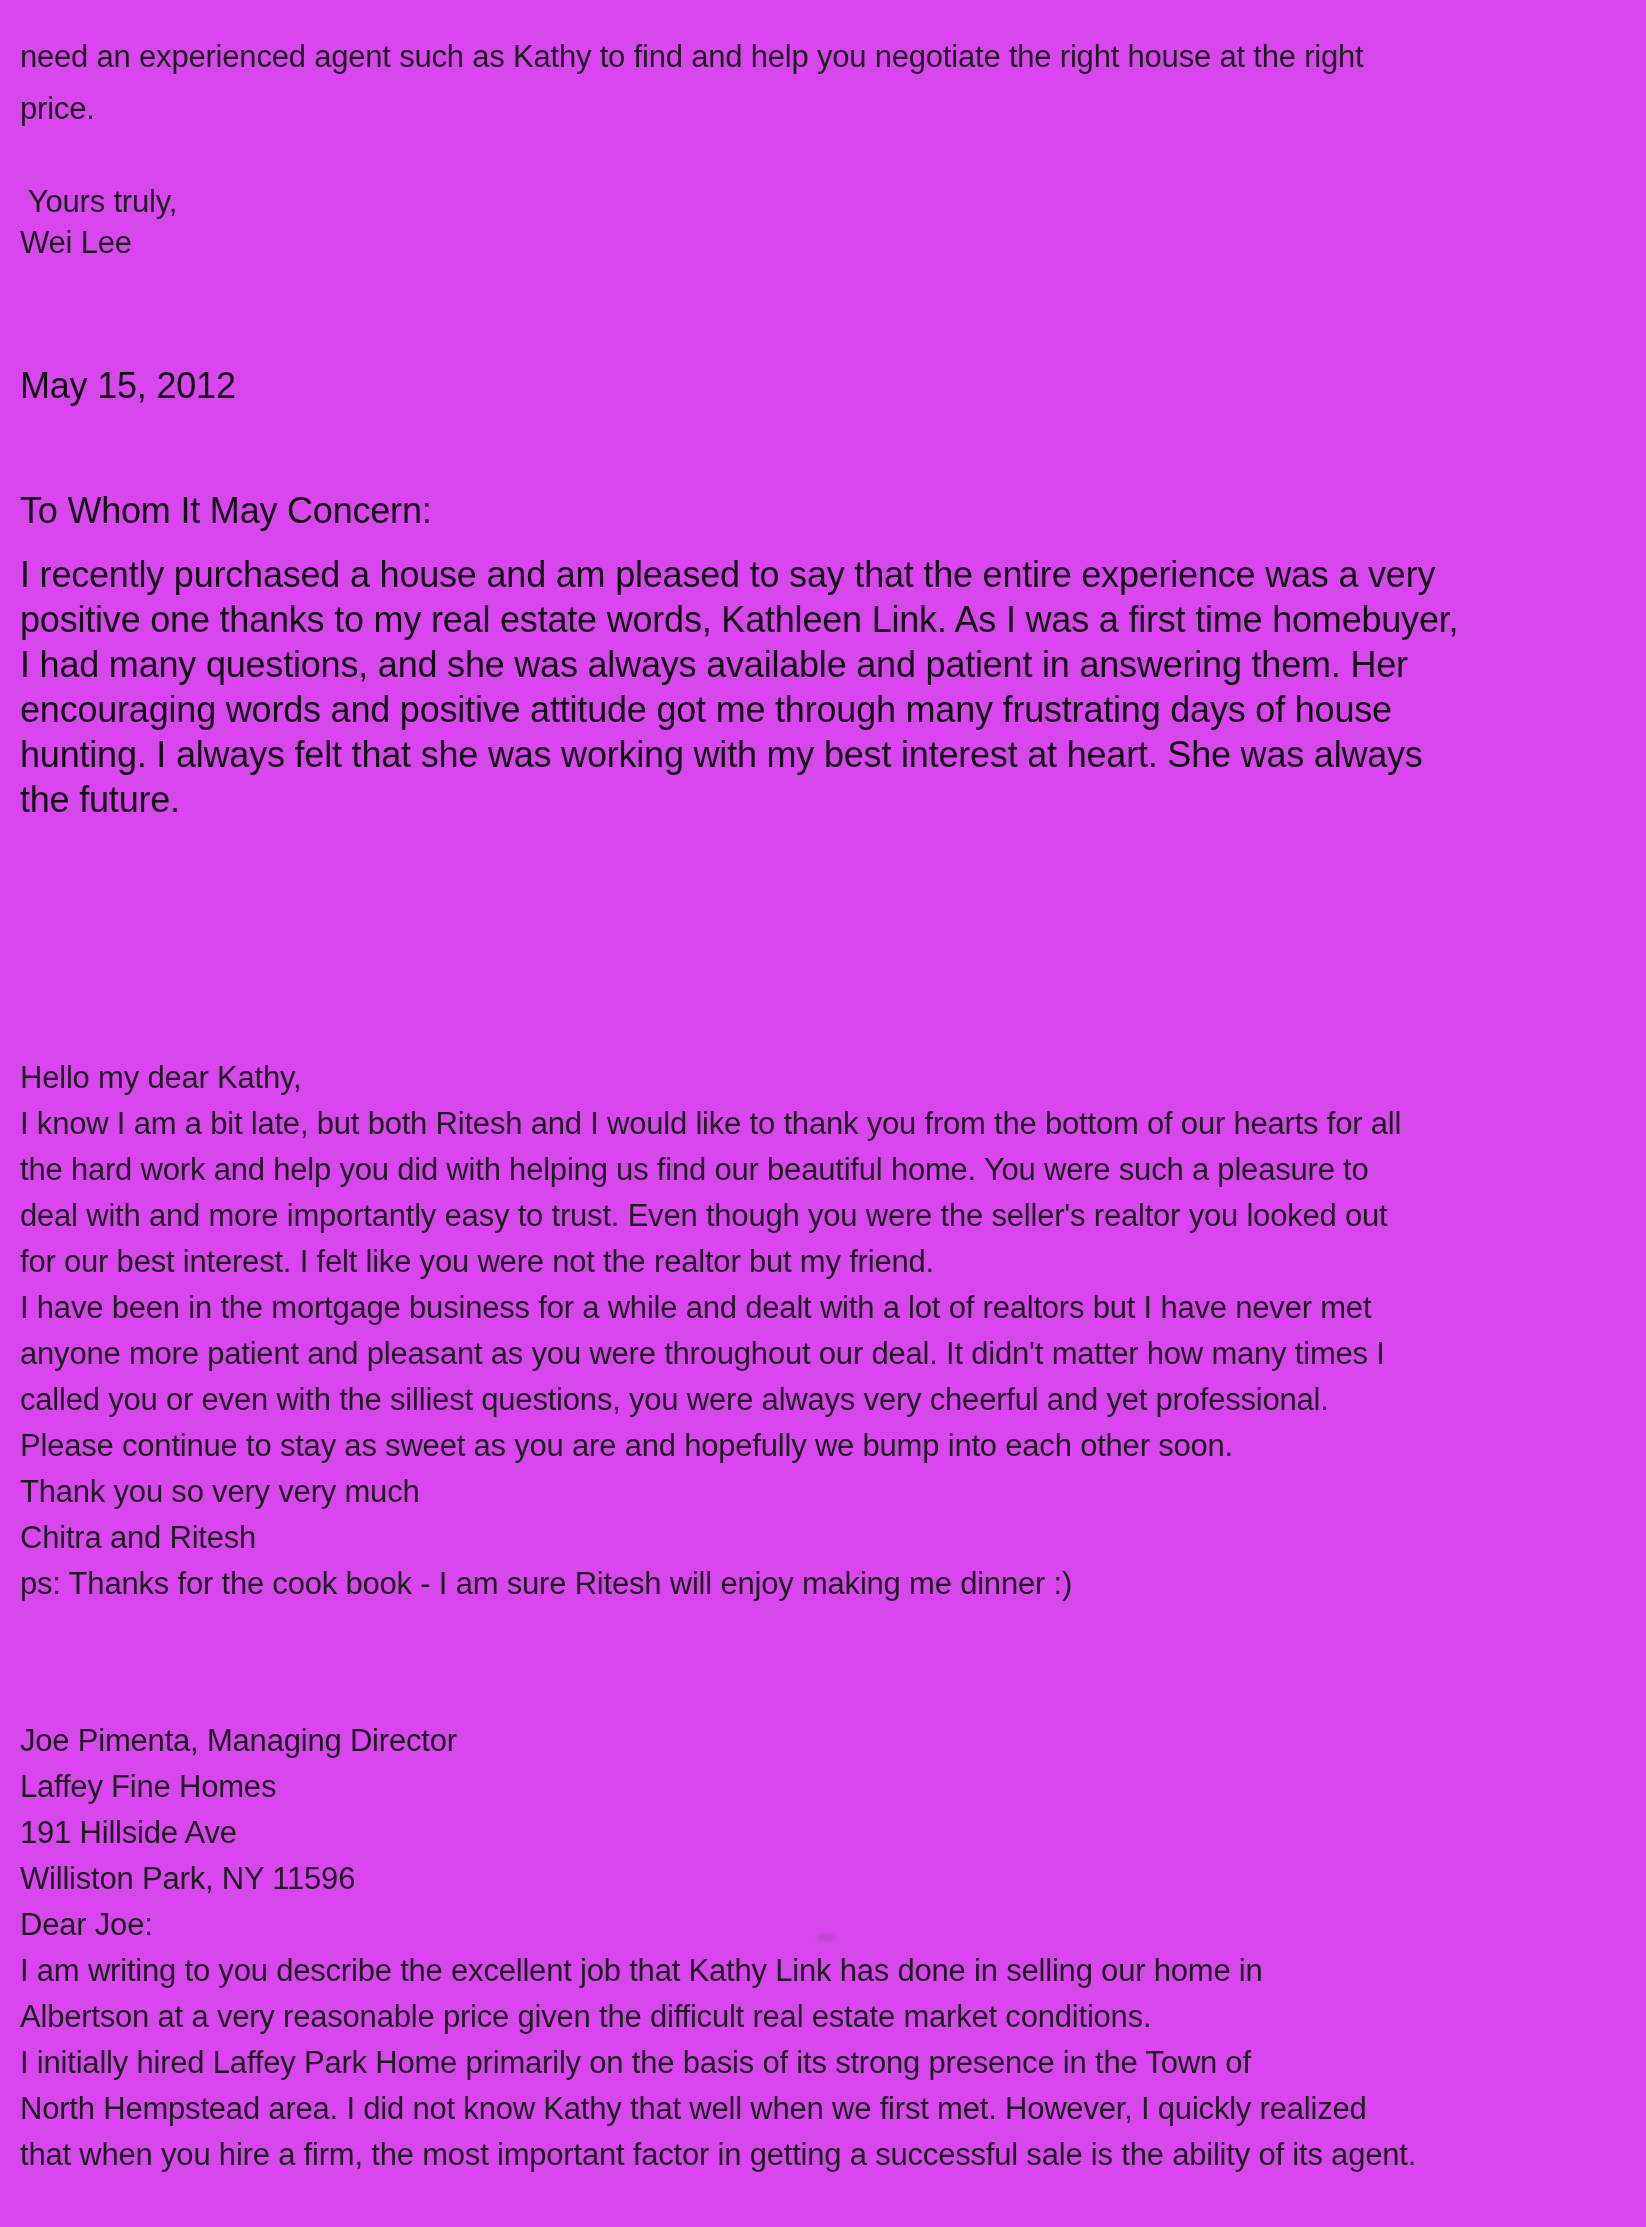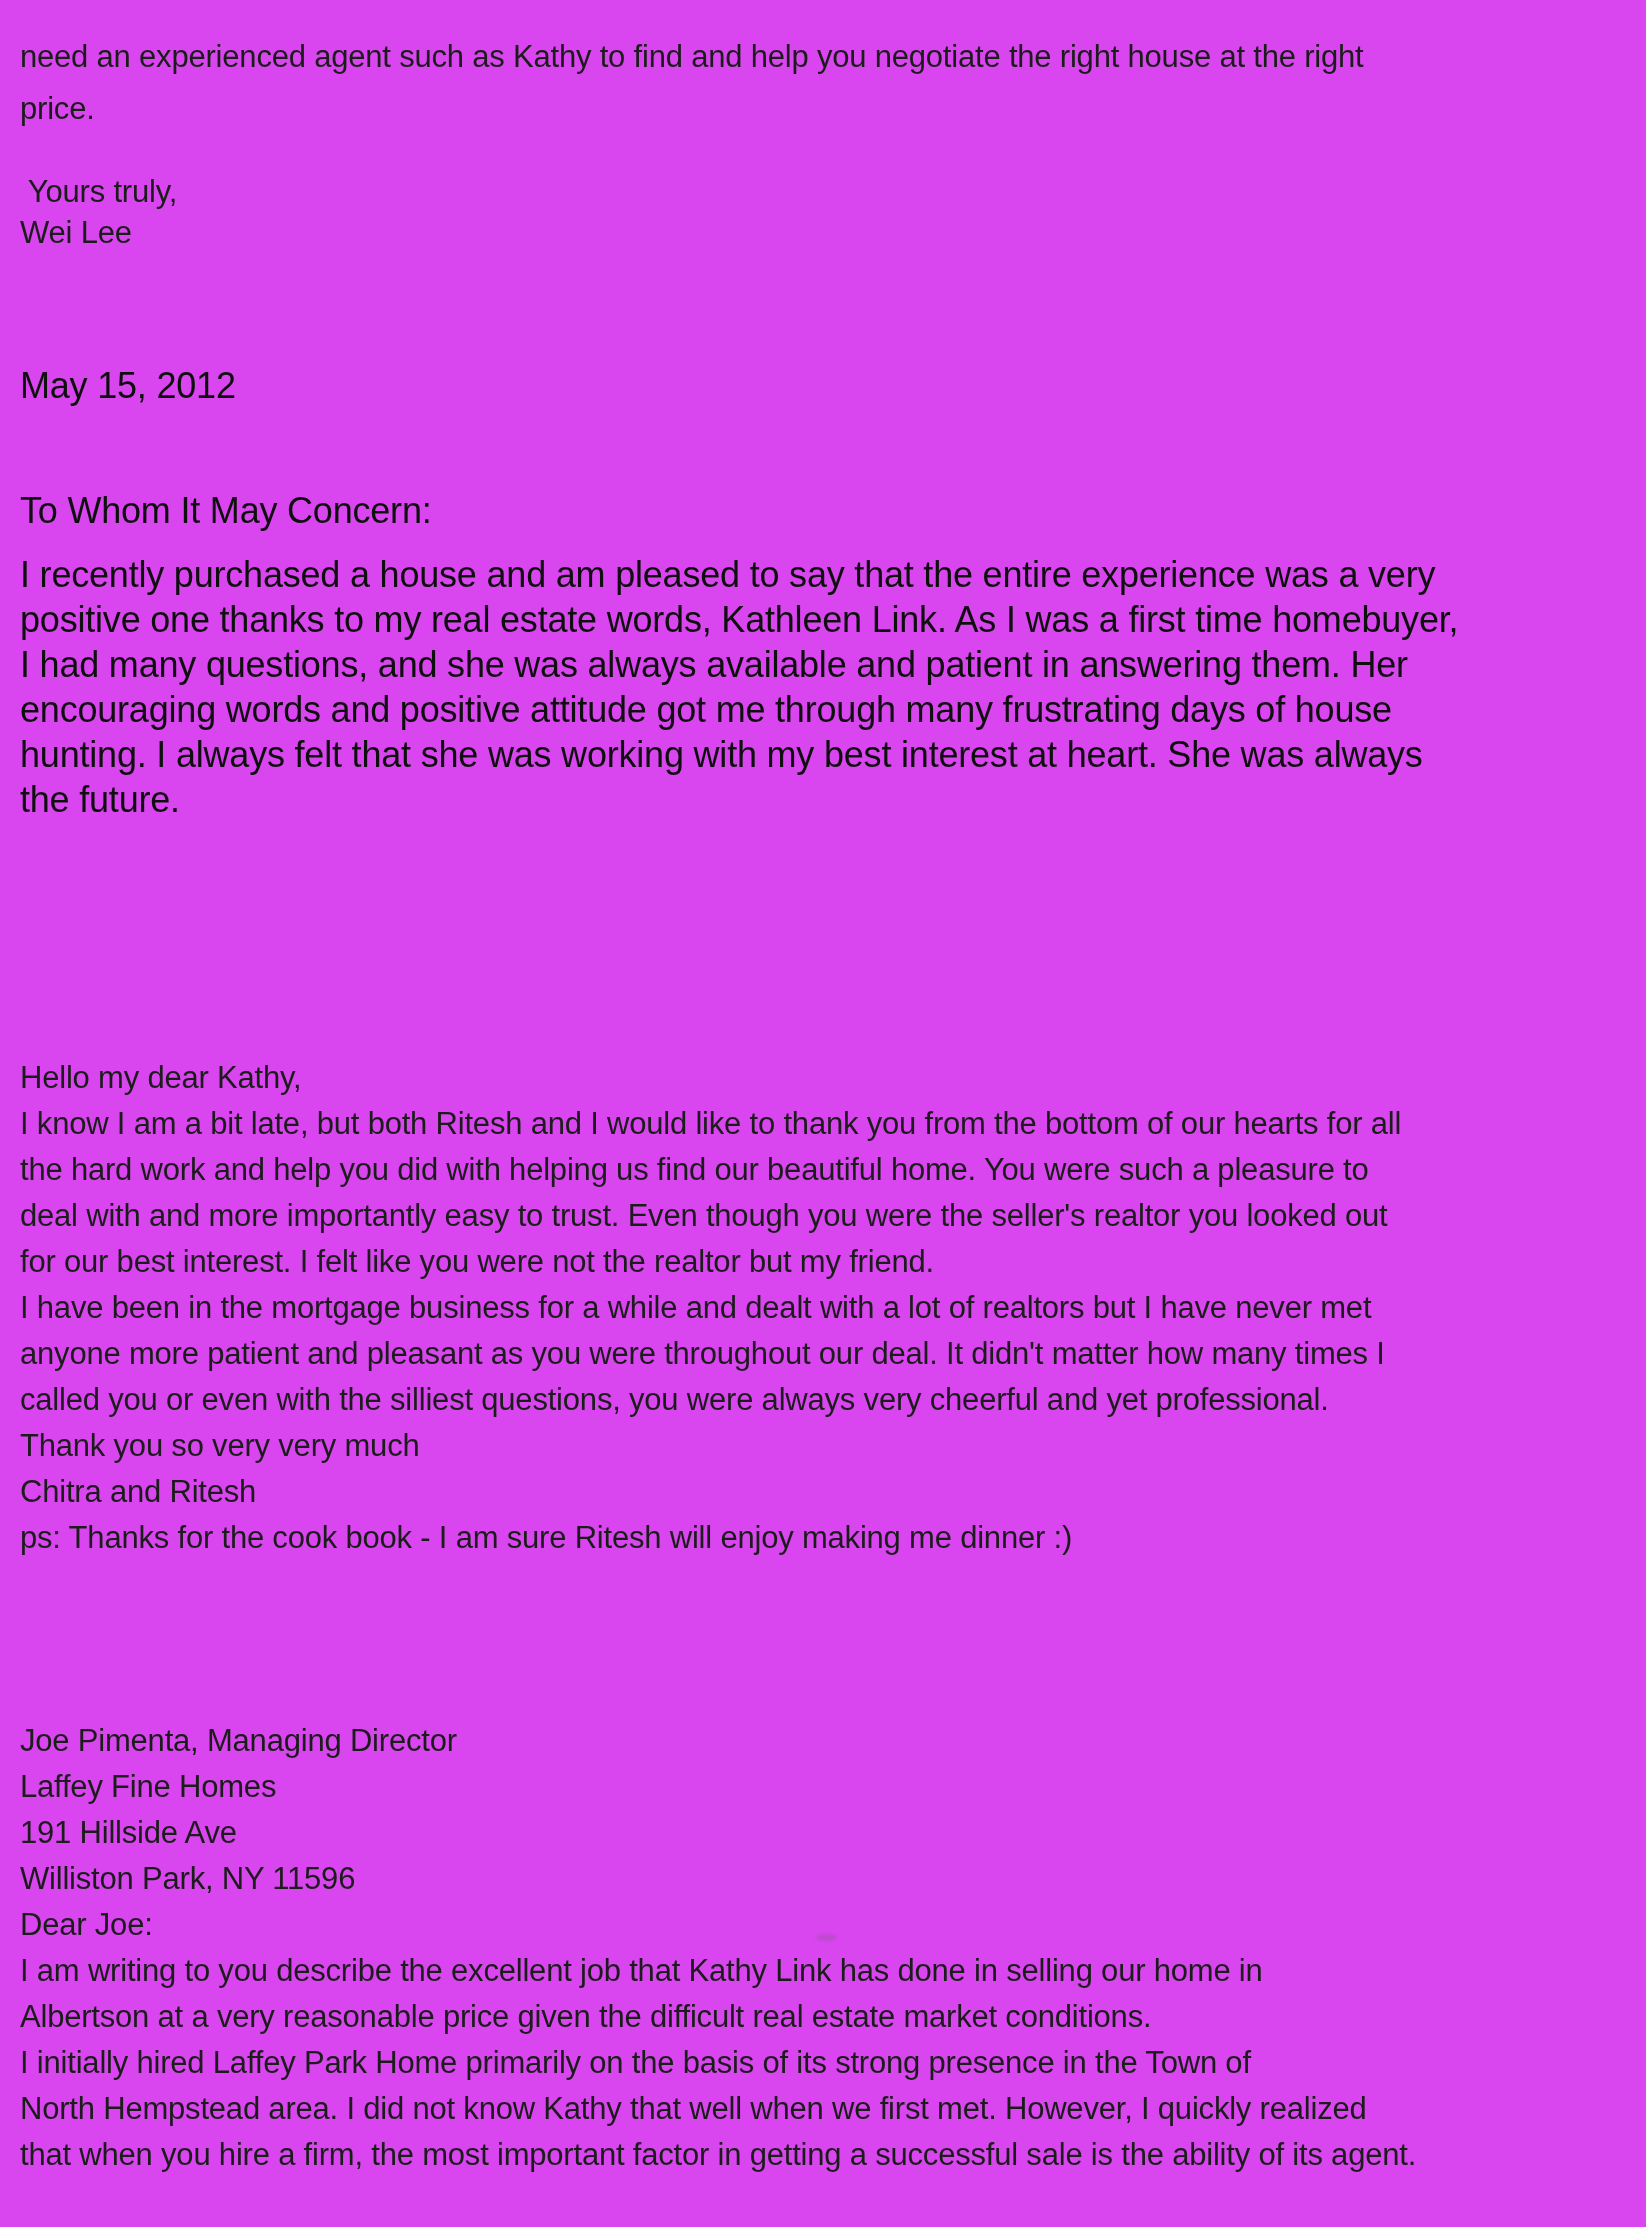--- a/index.html
+++ b/index.html
@@ -31,21 +31,21 @@
     font-weight: 400;
   }
   
   .fontB {
     font-size: 36px;
     color: #0f0f0f;
     letter-spacing: -0.2px;
     font-weight: 400;
   }
   .l1-body      { top: 30.5px;   line-height: 52px; }
-  .l1-closing   { top: 171px;  line-height: 41px; }
+  .l1-closing   { top: 181px;  line-height: 41px; }
   .l2-date      { top: 363px;  line-height: 45px; }
   .l2-salute    { top: 456px;  line-height: 45px; margin-top: 32px; }
   .l2-body      { top: 552px;  line-height: 45px; }
   .l2-signature { top: 917px; line-height: 45px; }
   .l3-block     { top: 1055px; line-height: 46px; }
   .l4-block     { top: 1718px; line-height: 46px; }
   .scan-artifact {
     position: absolute;
     left: 816px;
     top: 1934px;
@@ -87,20 +87,21 @@
 
   <section class="block fontA l3-block">
       <div class="line">Hello my dear Kathy,</div>
       <div class="line">I know I am a bit late, but both Ritesh and I would like to thank you from the bottom of our hearts for all</div>
       <div class="line">the hard work and help you did with helping us find our beautiful home. You were such a pleasure to</div>
       <div class="line">deal with and more importantly easy to trust. Even though you were the seller's realtor you looked out</div>
       <div class="line">for our best interest. I felt like you were not the realtor but my friend.</div>
       <div class="line">I have been in the mortgage business for a while and dealt with a lot of realtors but I have never met</div>
       <div class="line">anyone more patient and pleasant as you were throughout our deal. It didn't matter how many times I</div>
       <div class="line">called you or even with the silliest questions, you were always very cheerful and yet professional.</div>
+      <div class="line">Please continue to stay as sweet as you are and hopefully we bump into each other soon.</div>
       <div class="line">Thank you so very very much</div>
       <div class="line">Chitra and Ritesh</div>
       <div class="line">ps: Thanks for the cook book - I am sure Ritesh will enjoy making me dinner :)</div>
     </section>
 
   <section class="block fontA l4-block">
       <div class="line">Joe Pimenta, Managing Director</div>
       <div class="line">Laffey Fine Homes</div>
       <div class="line">191 Hillside Ave</div>
       <div class="line">Williston Park, NY 11596</div>

